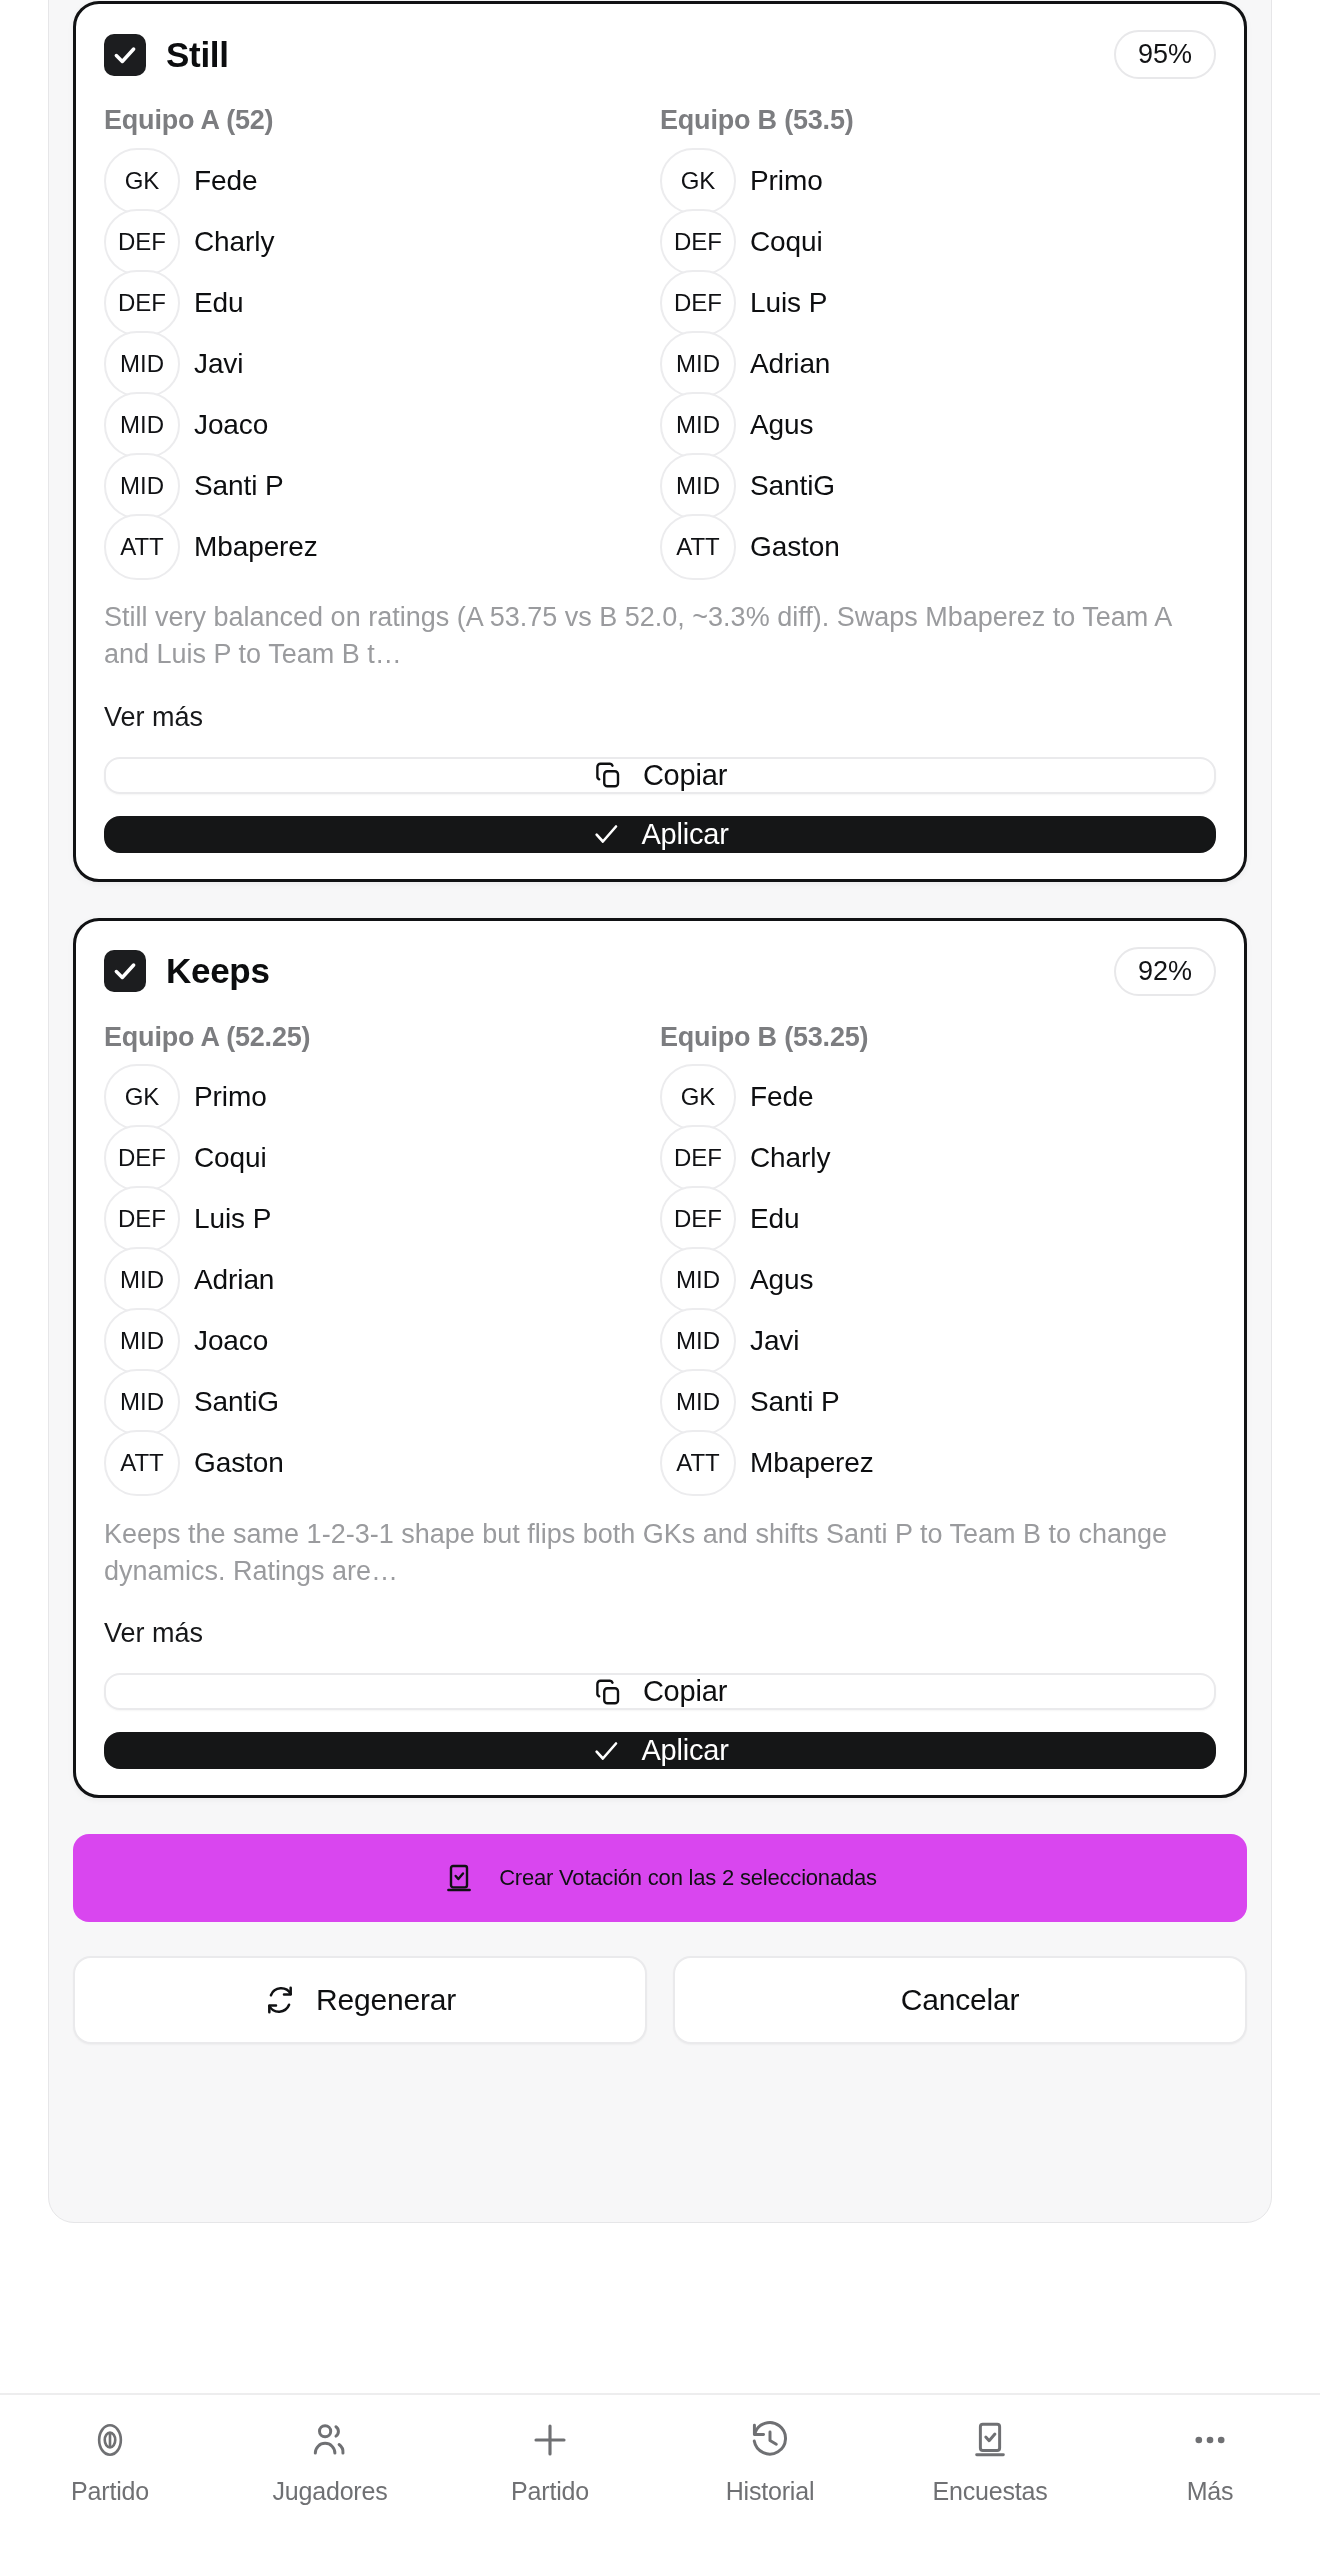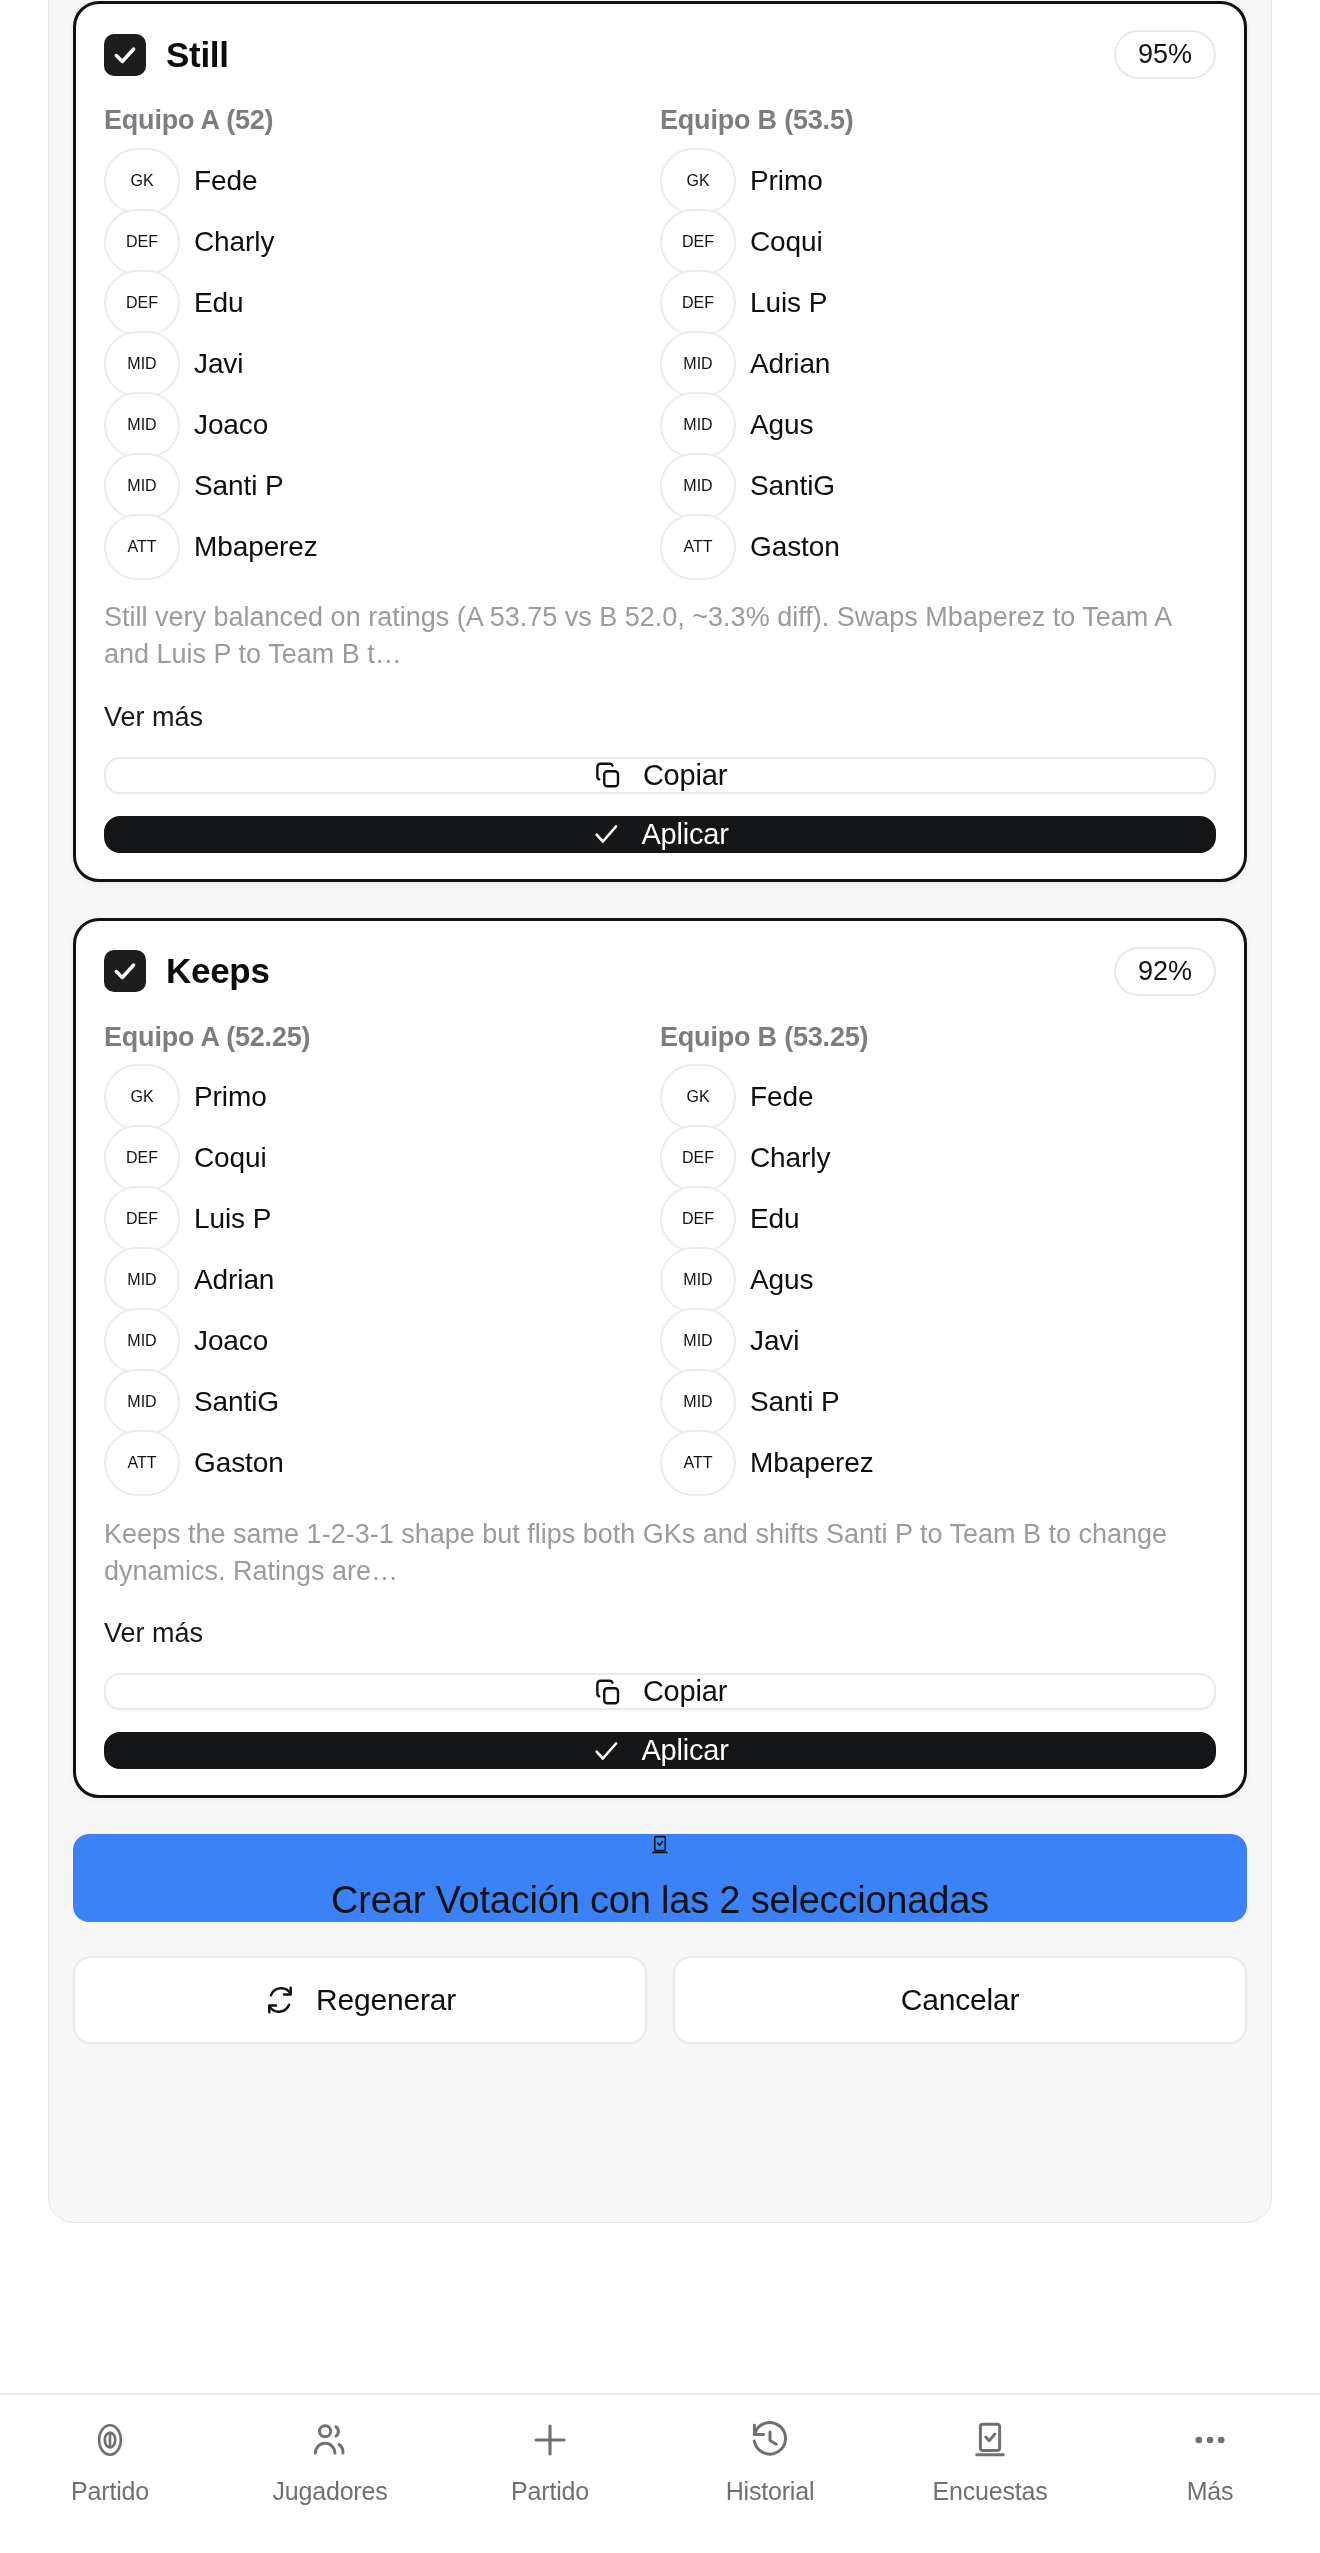--- a/index.html
+++ b/index.html
@@ -105,21 +105,21 @@
     gap: 14px;
     height: 61px;
   }
   .pos {
     flex: 0 0 auto;
     min-width: 76px;
     height: 66px;
     border: 2px solid #ececee;
     border-radius: 999px;
     display: flex; align-items: center; justify-content: center;
-    font-size: 16px;
+    font-size: 24px;
     color: #101114;
     background: #fff;
     padding: 0 10px;
   }
   .pname {
     font-size: 28px;
     color: #0d0e10;
     letter-spacing: -0.1px;
   }
 
@@ -165,33 +165,32 @@
     background: #151617;
     color: #ffffff;
     border: 2px solid #151617;
   }
   .btn svg { display: block; }
 
   
   .vote-btn {
     width: 100%;
     height: 88px;
-    background: #3b82f6;
+    background: #d946ef;
     border: none;
     border-radius: 16px;
     display: flex;
     align-items: center;
     justify-content: center;
     gap: 24px;
-    font-size: 38px;
+    font-size: 22px;
     color: #101113;
     letter-spacing: -0.2px;
     margin-top: 12px;
     margin-bottom: 34px;
-    flex-direction: column;
   }
   .bottom-actions {
     display: flex;
     gap: 26px;
     justify-content: center;
   }
   .bottom-actions .btn { height: 88px; border-radius: 18px; font-size: 30px; }
 
   
   .tabbar {

